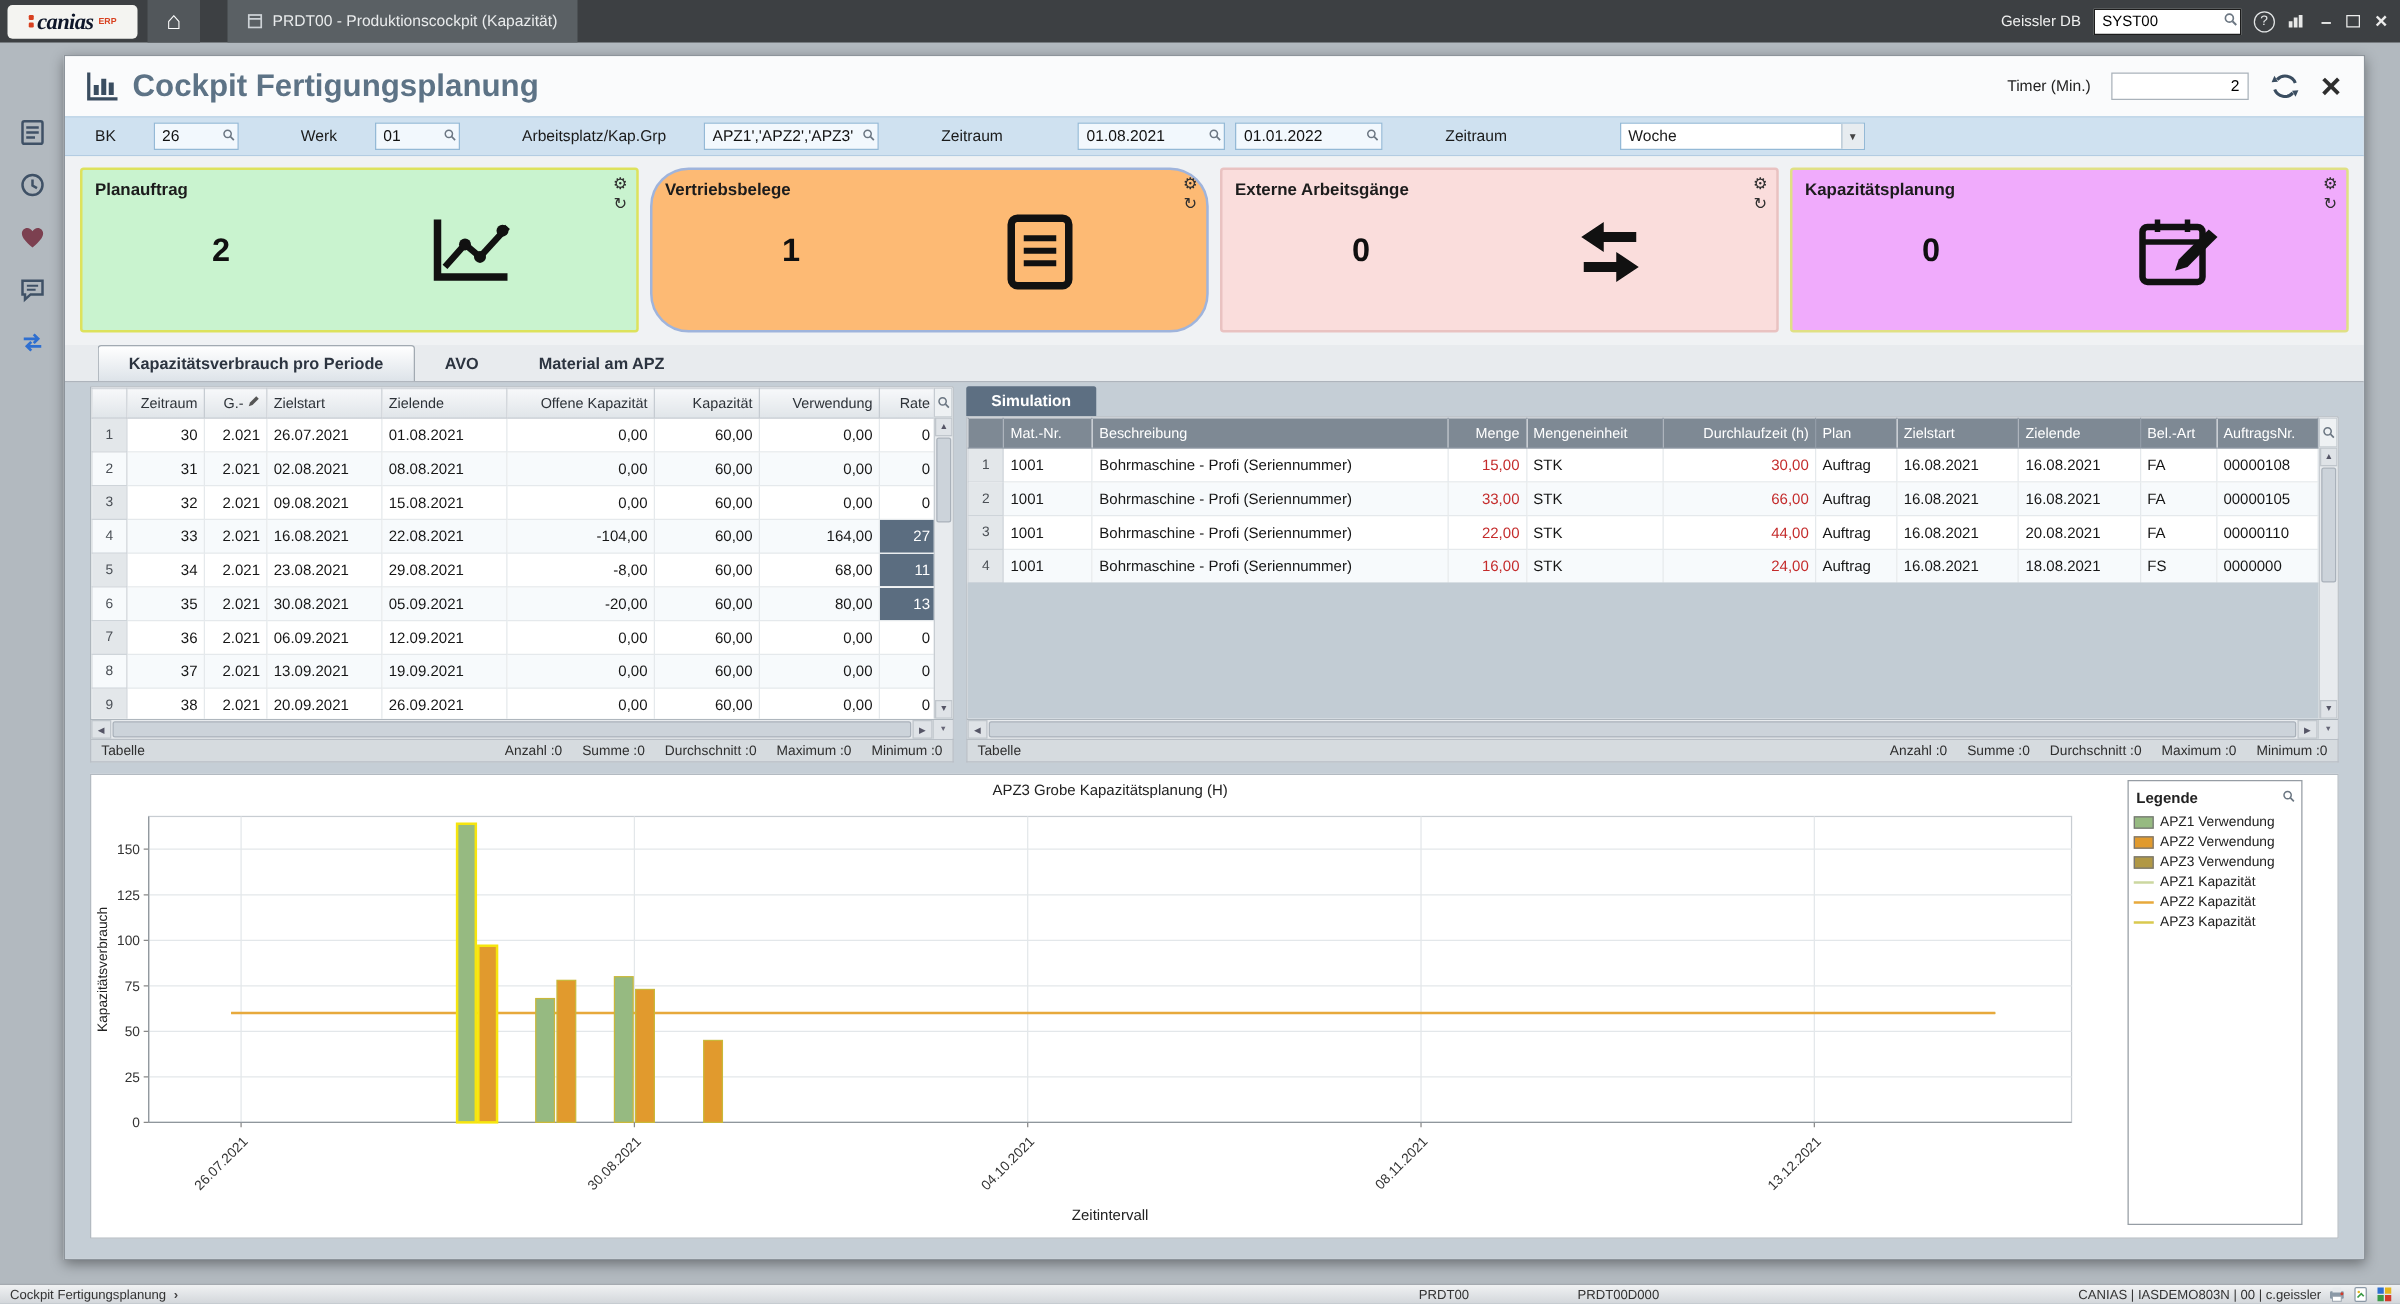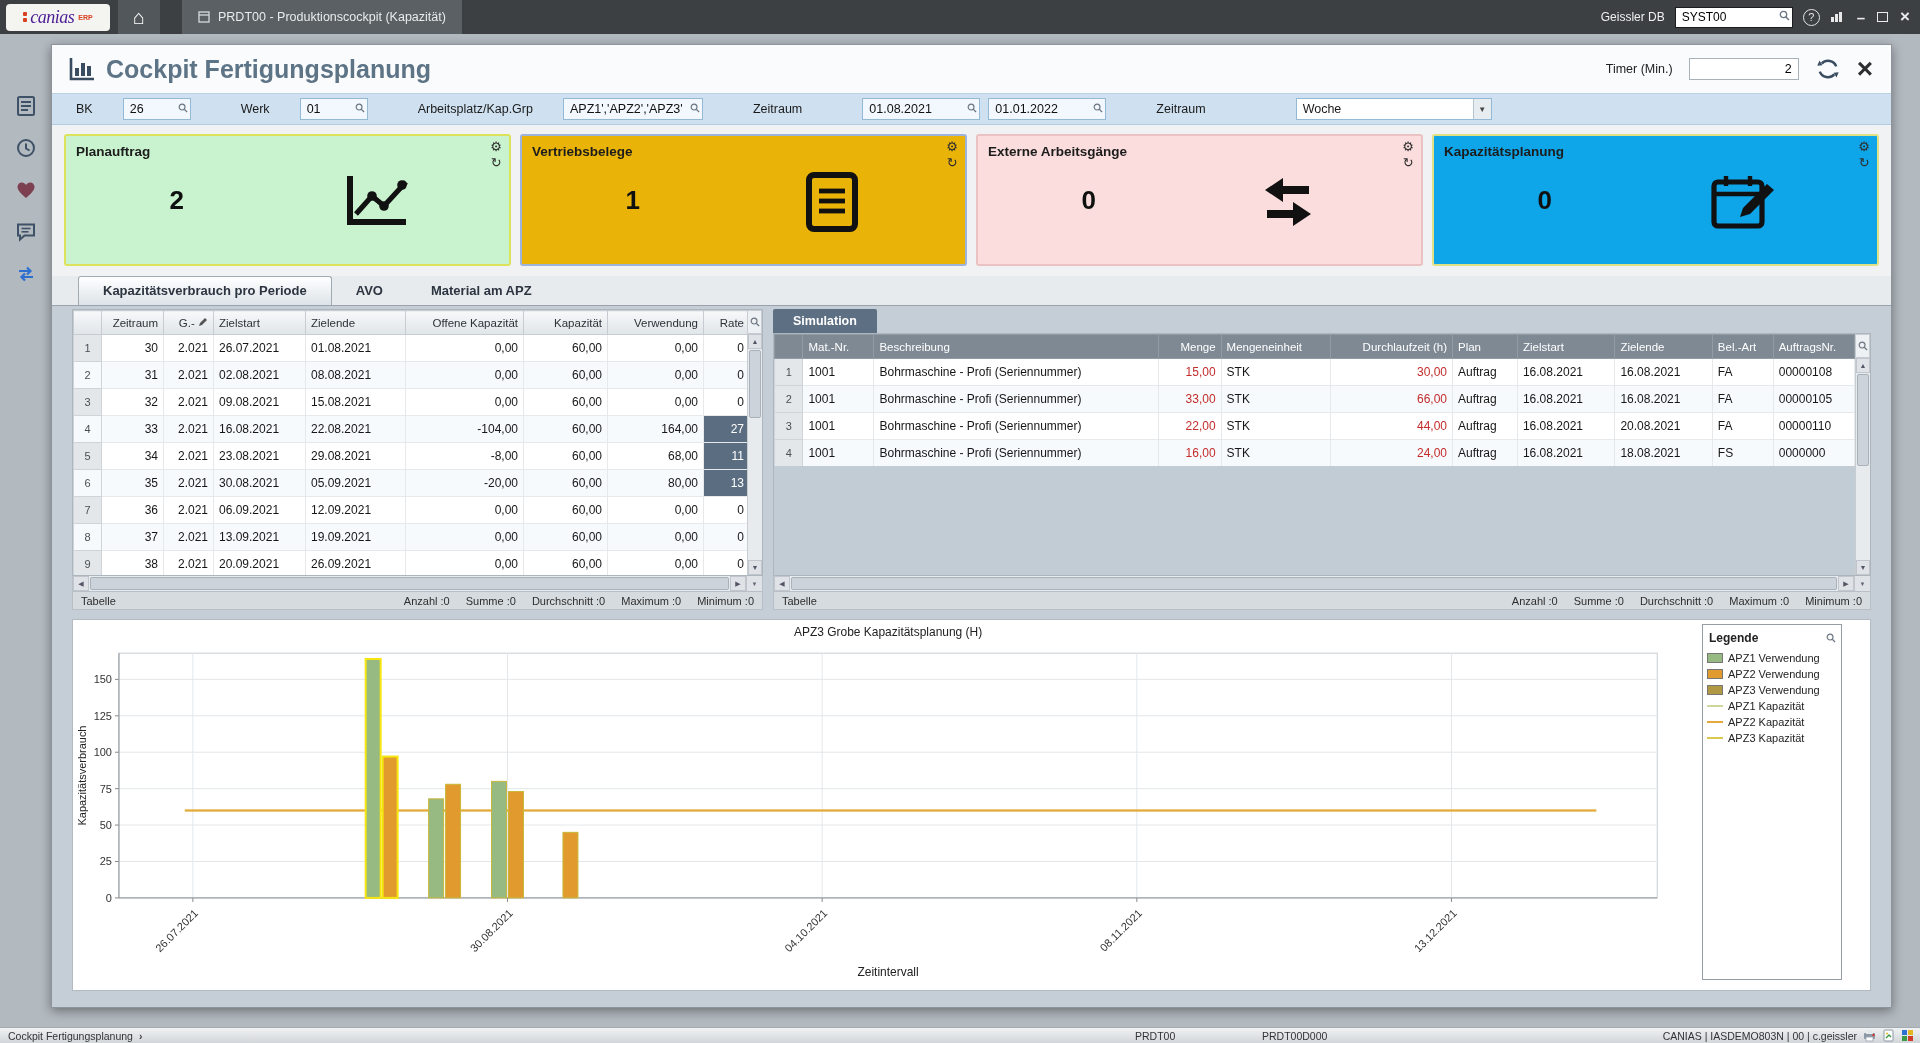--- a/index.html
+++ b/index.html
@@ -4,21 +4,21 @@
 <style>
   * { margin:0; padding:0; box-sizing:border-box; }
   html,body { width:1920px; height:1043px; overflow:hidden; font-family:"Liberation Sans", sans-serif; }
   body { background:#b2b9bf; position:relative; }
 
   
   .topbar { position:absolute; top:0; left:0; right:0; height:34px; background:#3d4043; display:flex; align-items:center; z-index:20; }
   .logo-box { background:#f4f4f1; border-radius:4px; margin:3px 8px 3px 6px; height:27px; width:104px; display:flex; align-items:center; justify-content:center; gap:3px; }
   .logo-dots { display:inline-flex; flex-direction:column; gap:2px; }
   .logo-dots i { width:4px; height:4px; background:#d8401f; border-radius:1px; }
-  .logo-text { font-family:"Liberation Serif", serif; font-style:italic; font-weight:normal; font-size:18px; color:#4c1d95; letter-spacing:-0.5px; }
+  .logo-text { font-family:"Liberation Serif", serif; font-style:italic; font-weight:bold; font-size:18px; color:#0f172a; letter-spacing:-0.5px; }
   .logo-sup { color:#d8401f; font-size:7px; font-weight:bold; vertical-align:super; margin-left:1px; }
   .home-btn { width:42px; height:34px; background:#52575b; color:#fff; font-size:20px; display:flex; align-items:center; justify-content:center; cursor:pointer; }
   .doc-tab { height:34px; background:#5a6064; color:#e9ebec; font-size:12.5px; display:flex; align-items:center; gap:8px; padding:0 16px; margin-left:22px; cursor:pointer; }
   .topbar-right { margin-left:auto; display:flex; align-items:center; gap:10px; padding-right:10px; color:#f0f0f0; font-size:12px; }
   .db-wrap { position:relative; }
   .db-input { width:118px; height:21px; background:#fff; border:1px solid #1c1c1c; font-size:12px; padding:2px 18px 2px 6px; font-family:"Liberation Sans",sans-serif; }
   .mag { position:absolute; right:3px; top:50%; transform:translateY(-50%); }
   .help-circle { width:17px; height:17px; border:1.5px solid #e3e5e6; border-radius:50%; font-size:11px; display:flex; align-items:center; justify-content:center; color:#e3e5e6; cursor:pointer; }
   .winctl { display:flex; align-items:center; gap:12px; margin-left:4px; }
   .winctl span { cursor:pointer; color:#ececec; }
@@ -283,21 +283,21 @@
             <circle cx="16" cy="12" r="2.4" fill="#111"></circle>
             <circle cx="22" cy="17" r="2.4" fill="#111"></circle>
             <circle cx="31" cy="6.5" r="2.4" fill="#111"></circle>
           </svg>
       </div>
       <div class="card-tools">
           <span>⚙</span>
           <span>↻</span>
         </div>
     </div>
-    <div class="card" style="background: #eab308; border-color: rgb(159, 180, 220);">
+    <div class="card" style="background: #fdba74; border-color: rgb(159, 180, 220); border-radius: 31px;">
       <div class="card-title">Vertriebsbelege</div>
       <div class="card-value">1</div>
       <div class="card-icon">
         <svg width="54" height="62" viewBox="0 0 27 31">
             <rect x="2" y="2" width="23" height="27" rx="2.5" fill="none" stroke="#111" stroke-width="3"></rect>
             <line x1="7" y1="10" x2="20" y2="10" stroke="#111" stroke-width="2.4"></line>
             <line x1="7" y1="15" x2="20" y2="15" stroke="#111" stroke-width="2.4"></line>
             <line x1="7" y1="20" x2="20" y2="20" stroke="#111" stroke-width="2.4"></line>
           </svg>
       </div>
@@ -313,21 +313,21 @@
         <svg width="74" height="56" viewBox="0 0 37 28">
             <path d="M16 2 7 8l9 6v-4h13V6H16z" fill="#111"></path>
             <path d="M21 14l9 6-9 6v-4H8v-4h13z" fill="#111"></path>
           </svg>
       </div>
       <div class="card-tools">
           <span>⚙</span>
           <span>↻</span>
         </div>
     </div>
-    <div class="card" style="background: #0ea5e9; border-color: rgb(224, 224, 133);">
+    <div class="card" style="background: #f0abfc; border-color: rgb(224, 224, 133);">
       <div class="card-title">Kapazitätsplanung</div>
       <div class="card-value">0</div>
       <div class="card-icon">
         <svg width="68" height="60" viewBox="0 0 34 30">
             <rect x="2" y="5" width="24" height="22" rx="2" fill="none" stroke="#111" stroke-width="2.6"></rect>
             <line x1="2" y1="11" x2="26" y2="11" stroke="#111" stroke-width="2.2"></line>
             <line x1="8" y1="2" x2="8" y2="7" stroke="#111" stroke-width="2.2"></line>
             <line x1="20" y1="2" x2="20" y2="7" stroke="#111" stroke-width="2.2"></line>
             <path d="M32 9 20 21l-5 1.5L16.5 18 28.5 6z" fill="#111"></path>
           </svg>

